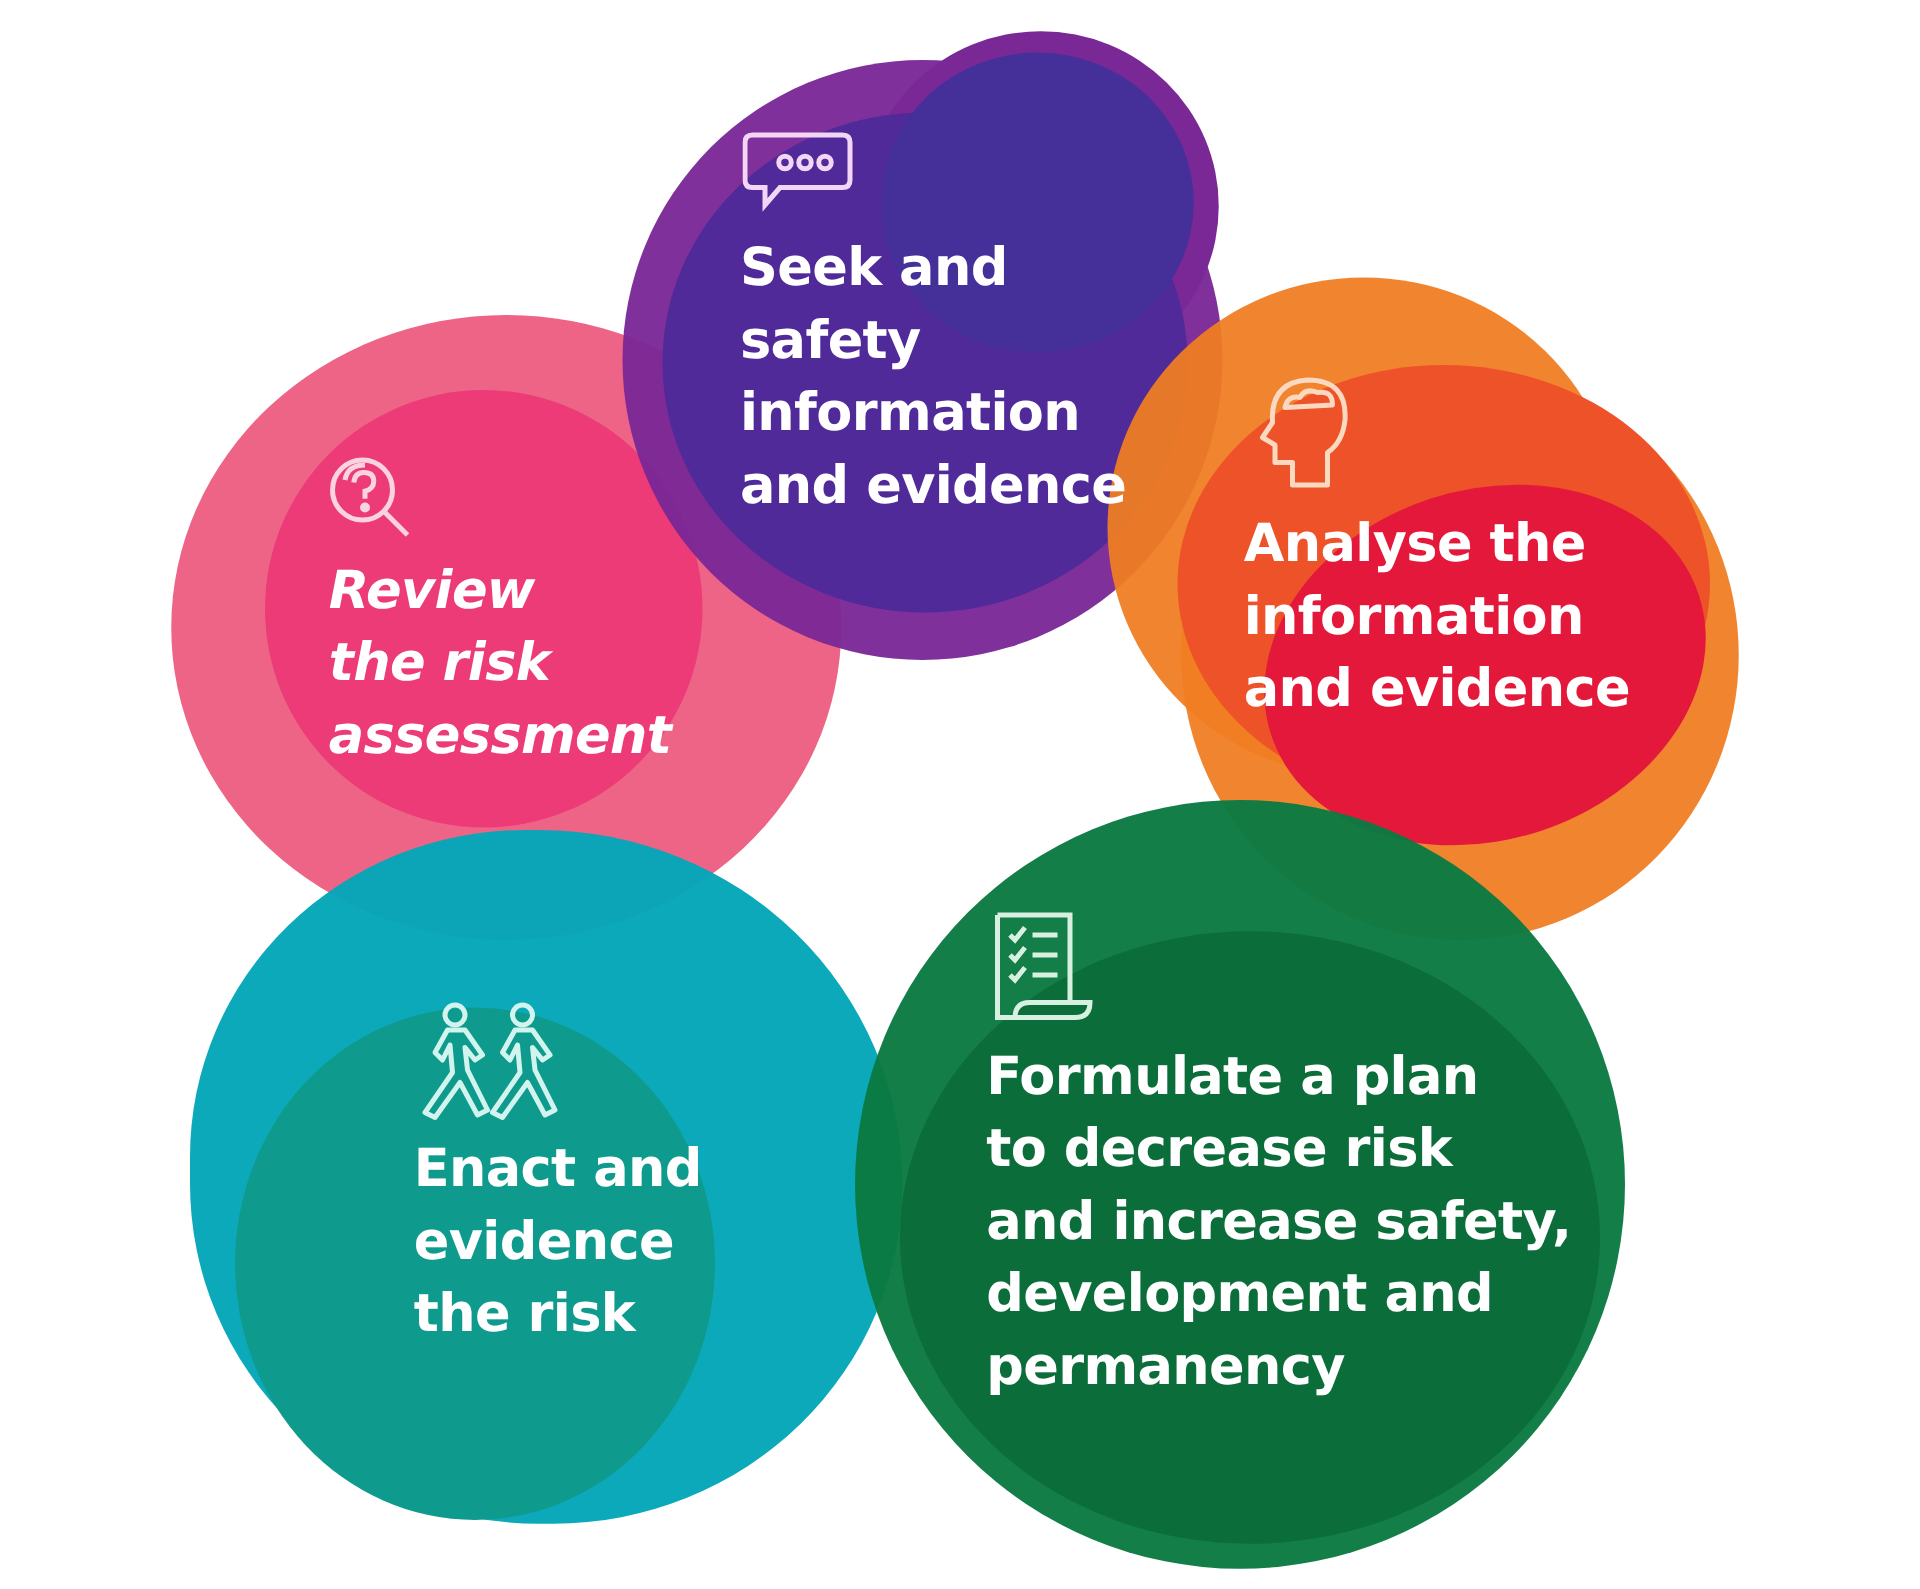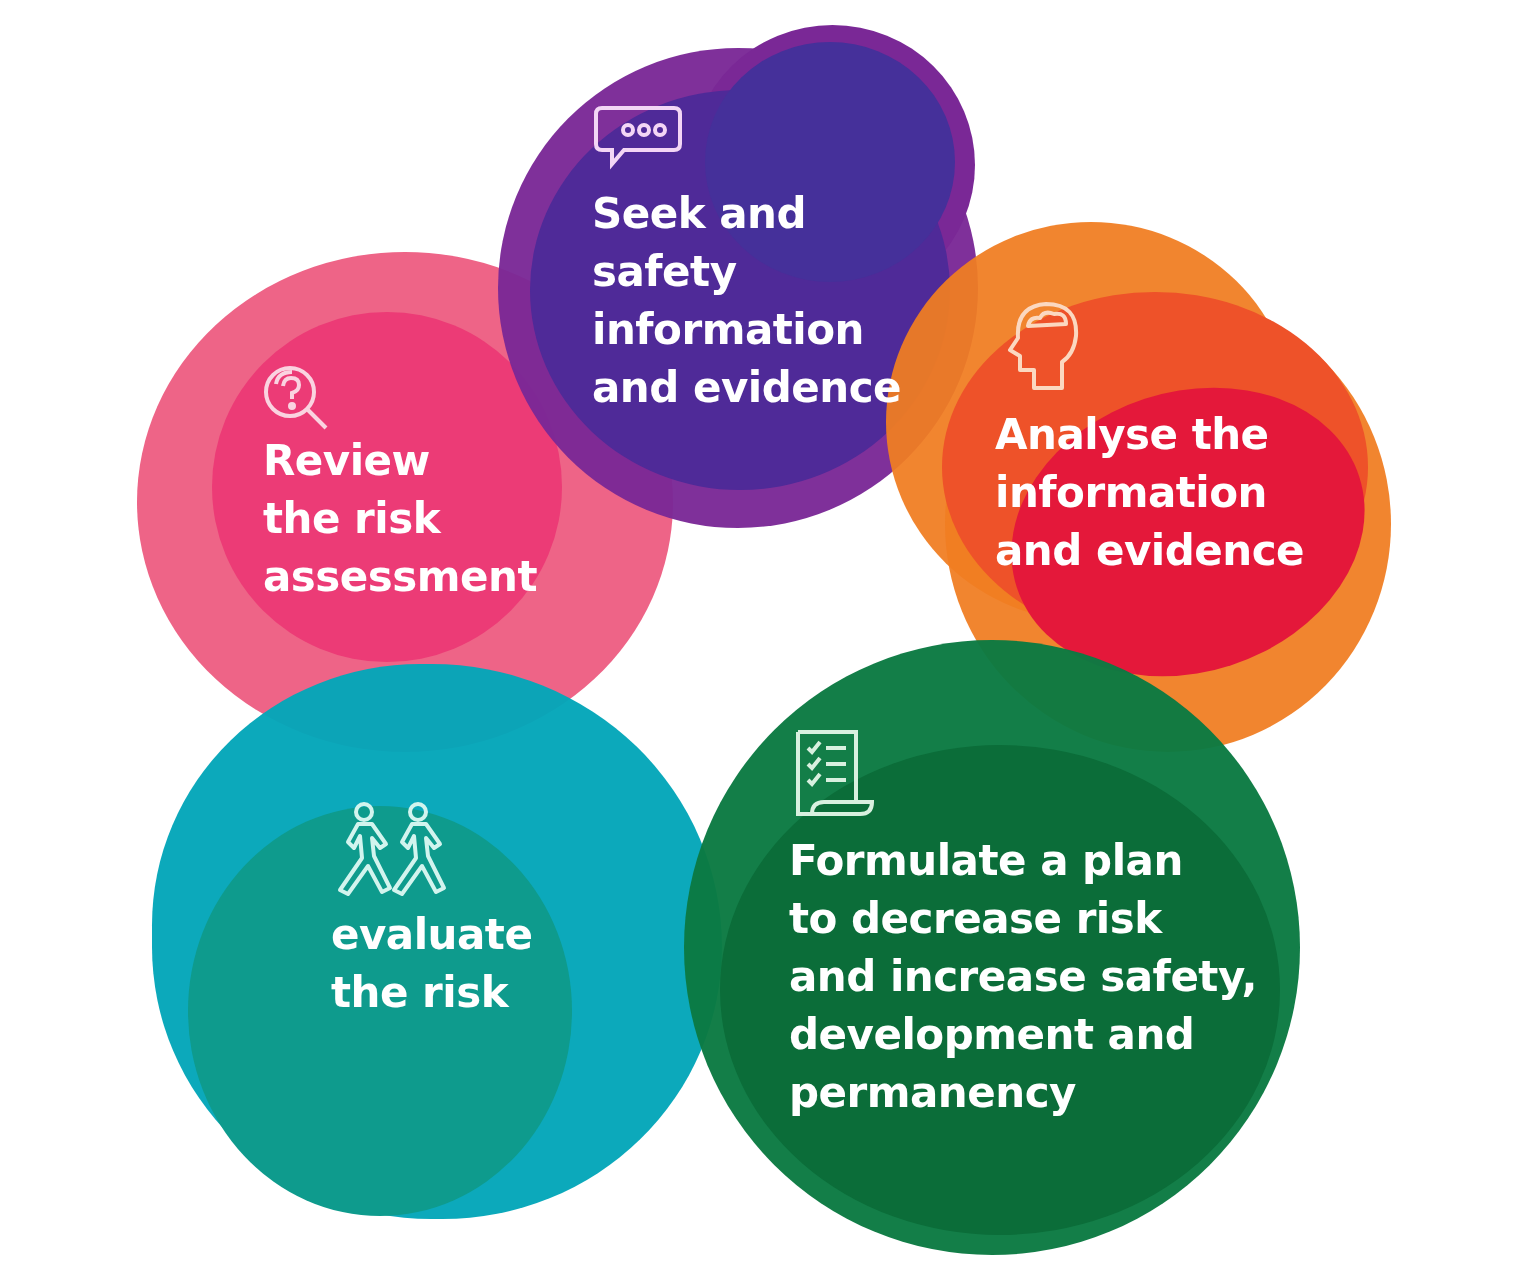--- a/index.html
+++ b/index.html
@@ -87,28 +87,29 @@
     <div>information</div>
     <div>and evidence</div>
   </div>
 
   <div class="label" style="left:995px; top:406px;">
     <div>Analyse the</div>
     <div>information</div>
     <div>and evidence</div>
   </div>
 
-  <div class="label" style="left:263px; top:432px;">
+  <div class="label" style="left:263px; top:443px;font-style:italic;">
     <div>Review</div>
     <div>the risk</div>
     <div>assessment</div>
   </div>
 
   <div class="label" style="left:331px; top:906px;">
-    <div>evaluate</div>
+    <div>Enact and</div>
+    <div>evidence</div>
     <div>the risk</div>
   </div>
 
   <div class="label" style="left:789px; top:832px;">
     <div>Formulate a plan</div>
     <div>to decrease risk</div>
     <div>and increase safety,</div>
     <div>development and</div>
     <div>permanency</div>
   </div>

